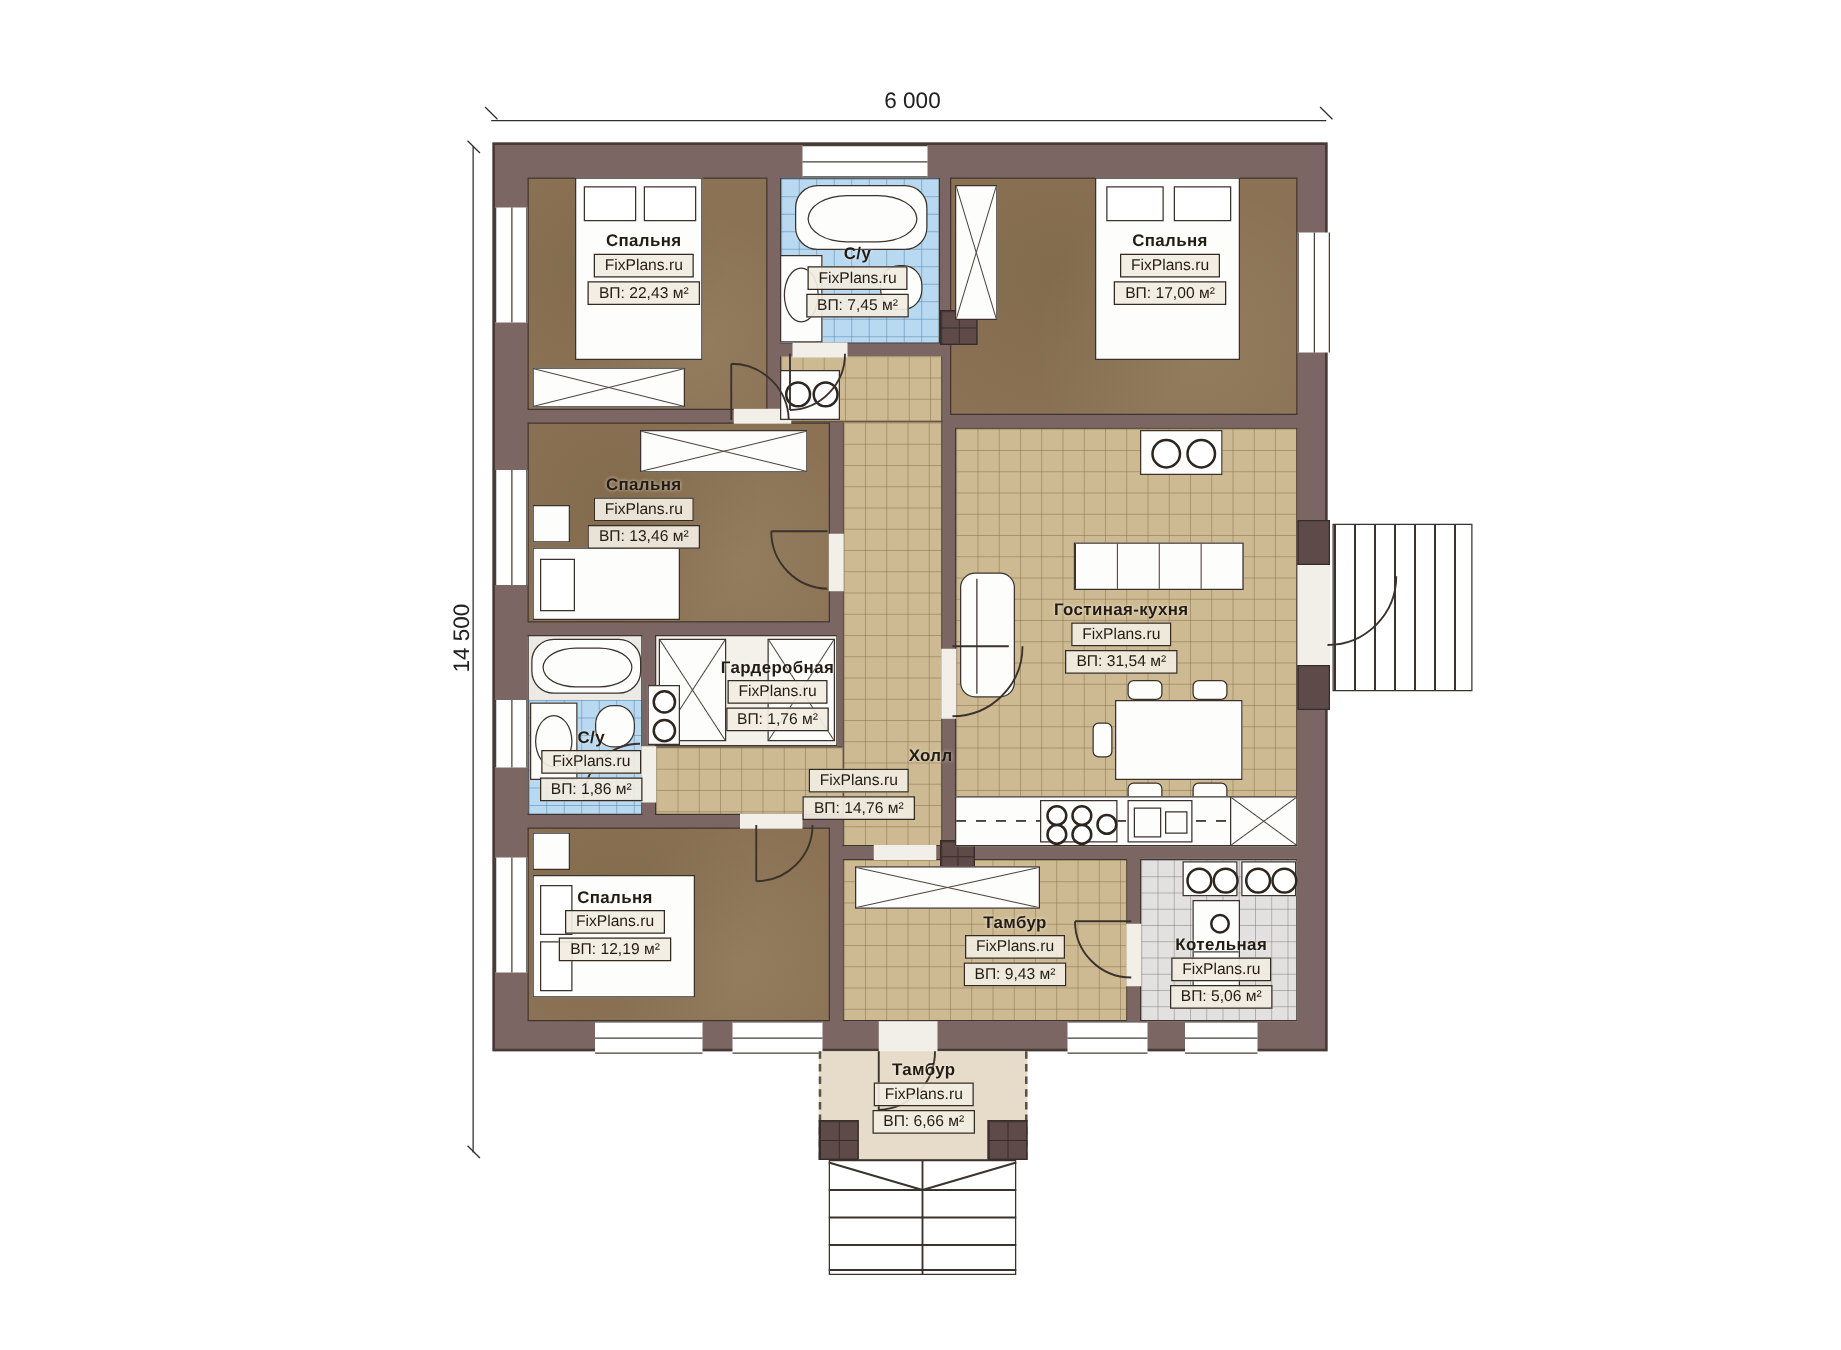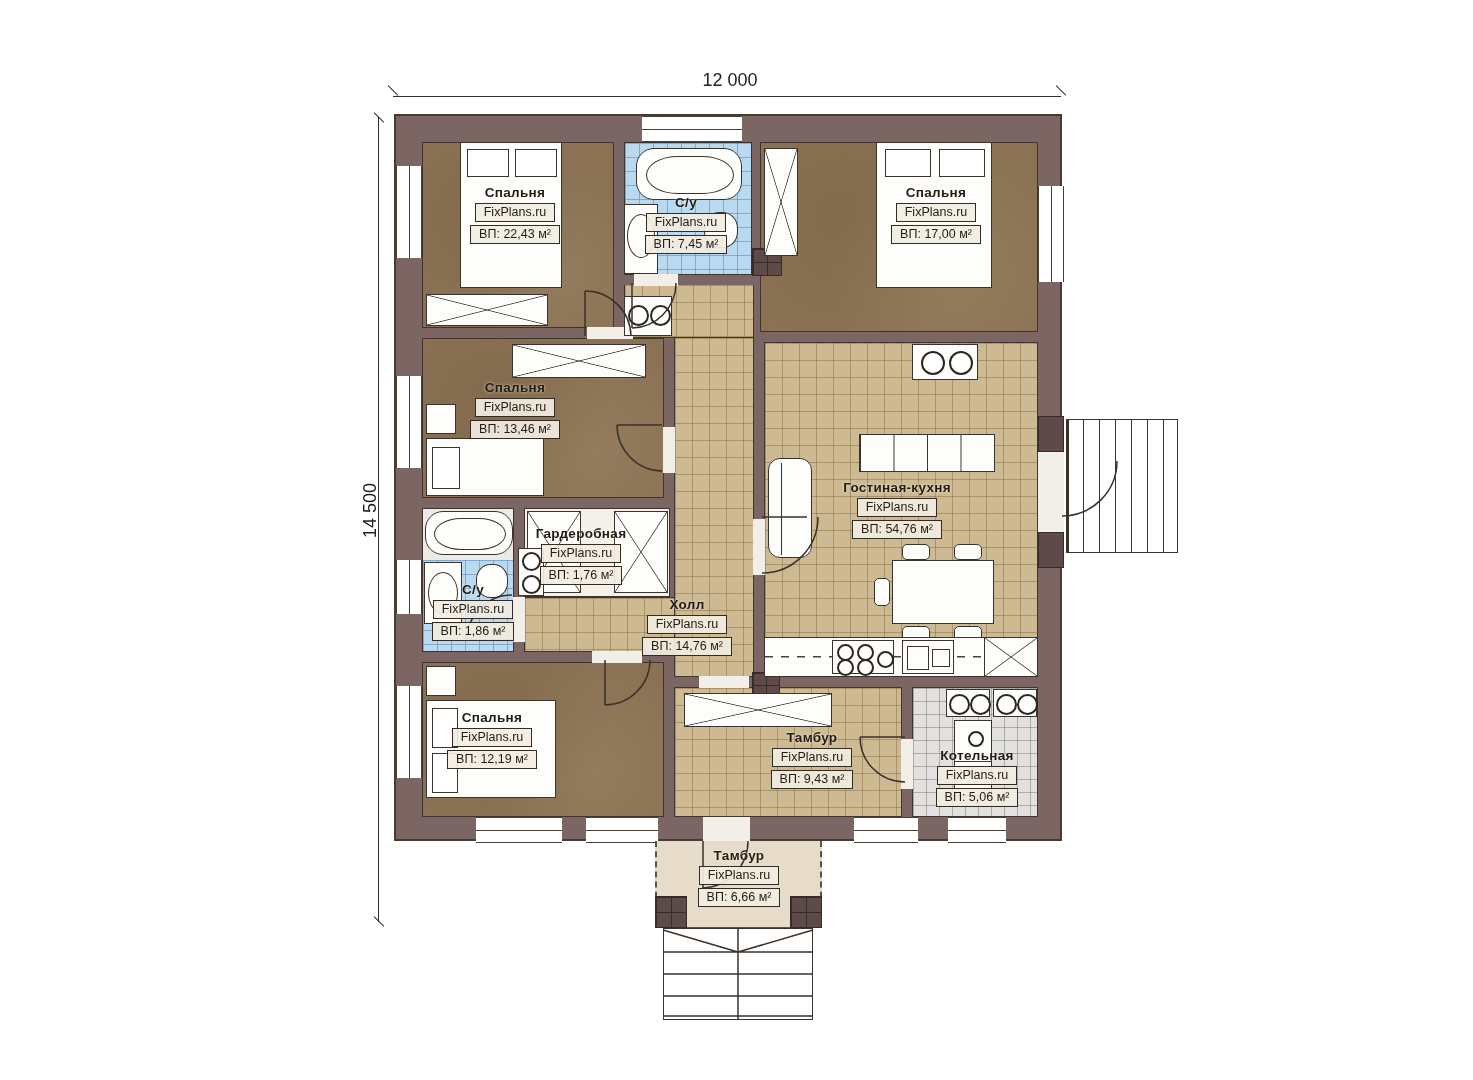--- a/index.html
+++ b/index.html
@@ -87,21 +87,21 @@
 </style>
 </head>
 <body>
 
 <div class="canvas">
 
   <div class="dim-h">
     <span class="tick l"></span>
     <span class="tick r"></span>
   </div>
-  <div class="dim-label-h">12 000</div>
+  <div class="dim-label-h">6 000</div>
   <div class="dim-v">
     <span class="tick t"></span>
     <span class="tick b"></span>
   </div>
   <div class="dim-label-v">14 500</div>
 
   <div class="building">
 
     <div class="room floor-brown" style="left:26px;top:26px;width:192px;height:186px;"></div>
     <div class="room tile-blue" style="left:228px;top:26px;width:128px;height:133px;"></div>
@@ -278,44 +278,44 @@
   <div class="room-label" style="left:936px;top:185px;">
     <div class="rname">Спальня</div>
     <div class="rbox">FixPlans.ru</div>
     <div class="rbox">ВП: 17,00 м²</div>
   </div>
   <div class="room-label" style="left:515px;top:380px;">
     <div class="rname">Спальня</div>
     <div class="rbox">FixPlans.ru</div>
     <div class="rbox">ВП: 13,46 м²</div>
   </div>
-  <div class="room-label" style="left:581px;top:526px;">
+  <div class="room-label" style="left:622px;top:526px;">
     <div class="rname">Гардеробная</div>
     <div class="rbox">FixPlans.ru</div>
     <div class="rbox">ВП: 1,76 м²</div>
   </div>
   <div class="room-label" style="left:473px;top:582px;">
     <div class="rname">С/у</div>
     <div class="rbox">FixPlans.ru</div>
     <div class="rbox">ВП: 1,86 м²</div>
   </div>
   <div class="room-label" style="left:492px;top:710px;">
     <div class="rname">Спальня</div>
     <div class="rbox">FixPlans.ru</div>
     <div class="rbox">ВП: 12,19 м²</div>
   </div>
-  <div class="room-label" style="left:687px;top:597px;">
+  <div class="room-label" style="left:687px;top:597px;text-align:right;">
     <div class="rname">Холл</div>
     <div class="rbox">FixPlans.ru</div>
     <div class="rbox">ВП: 14,76 м²</div>
   </div>
   <div class="room-label" style="left:897px;top:480px;">
     <div class="rname">Гостиная-кухня</div>
     <div class="rbox">FixPlans.ru</div>
-    <div class="rbox">ВП: 54,76 м²</div>
+    <div class="rbox">ВП: 31,54 м²</div>
   </div>
   <div class="room-label" style="left:812px;top:730px;">
     <div class="rname">Тамбур</div>
     <div class="rbox">FixPlans.ru</div>
     <div class="rbox">ВП: 9,43 м²</div>
   </div>
   <div class="room-label" style="left:977px;top:748px;">
     <div class="rname">Котельная</div>
     <div class="rbox">FixPlans.ru</div>
     <div class="rbox">ВП: 5,06 м²</div>

